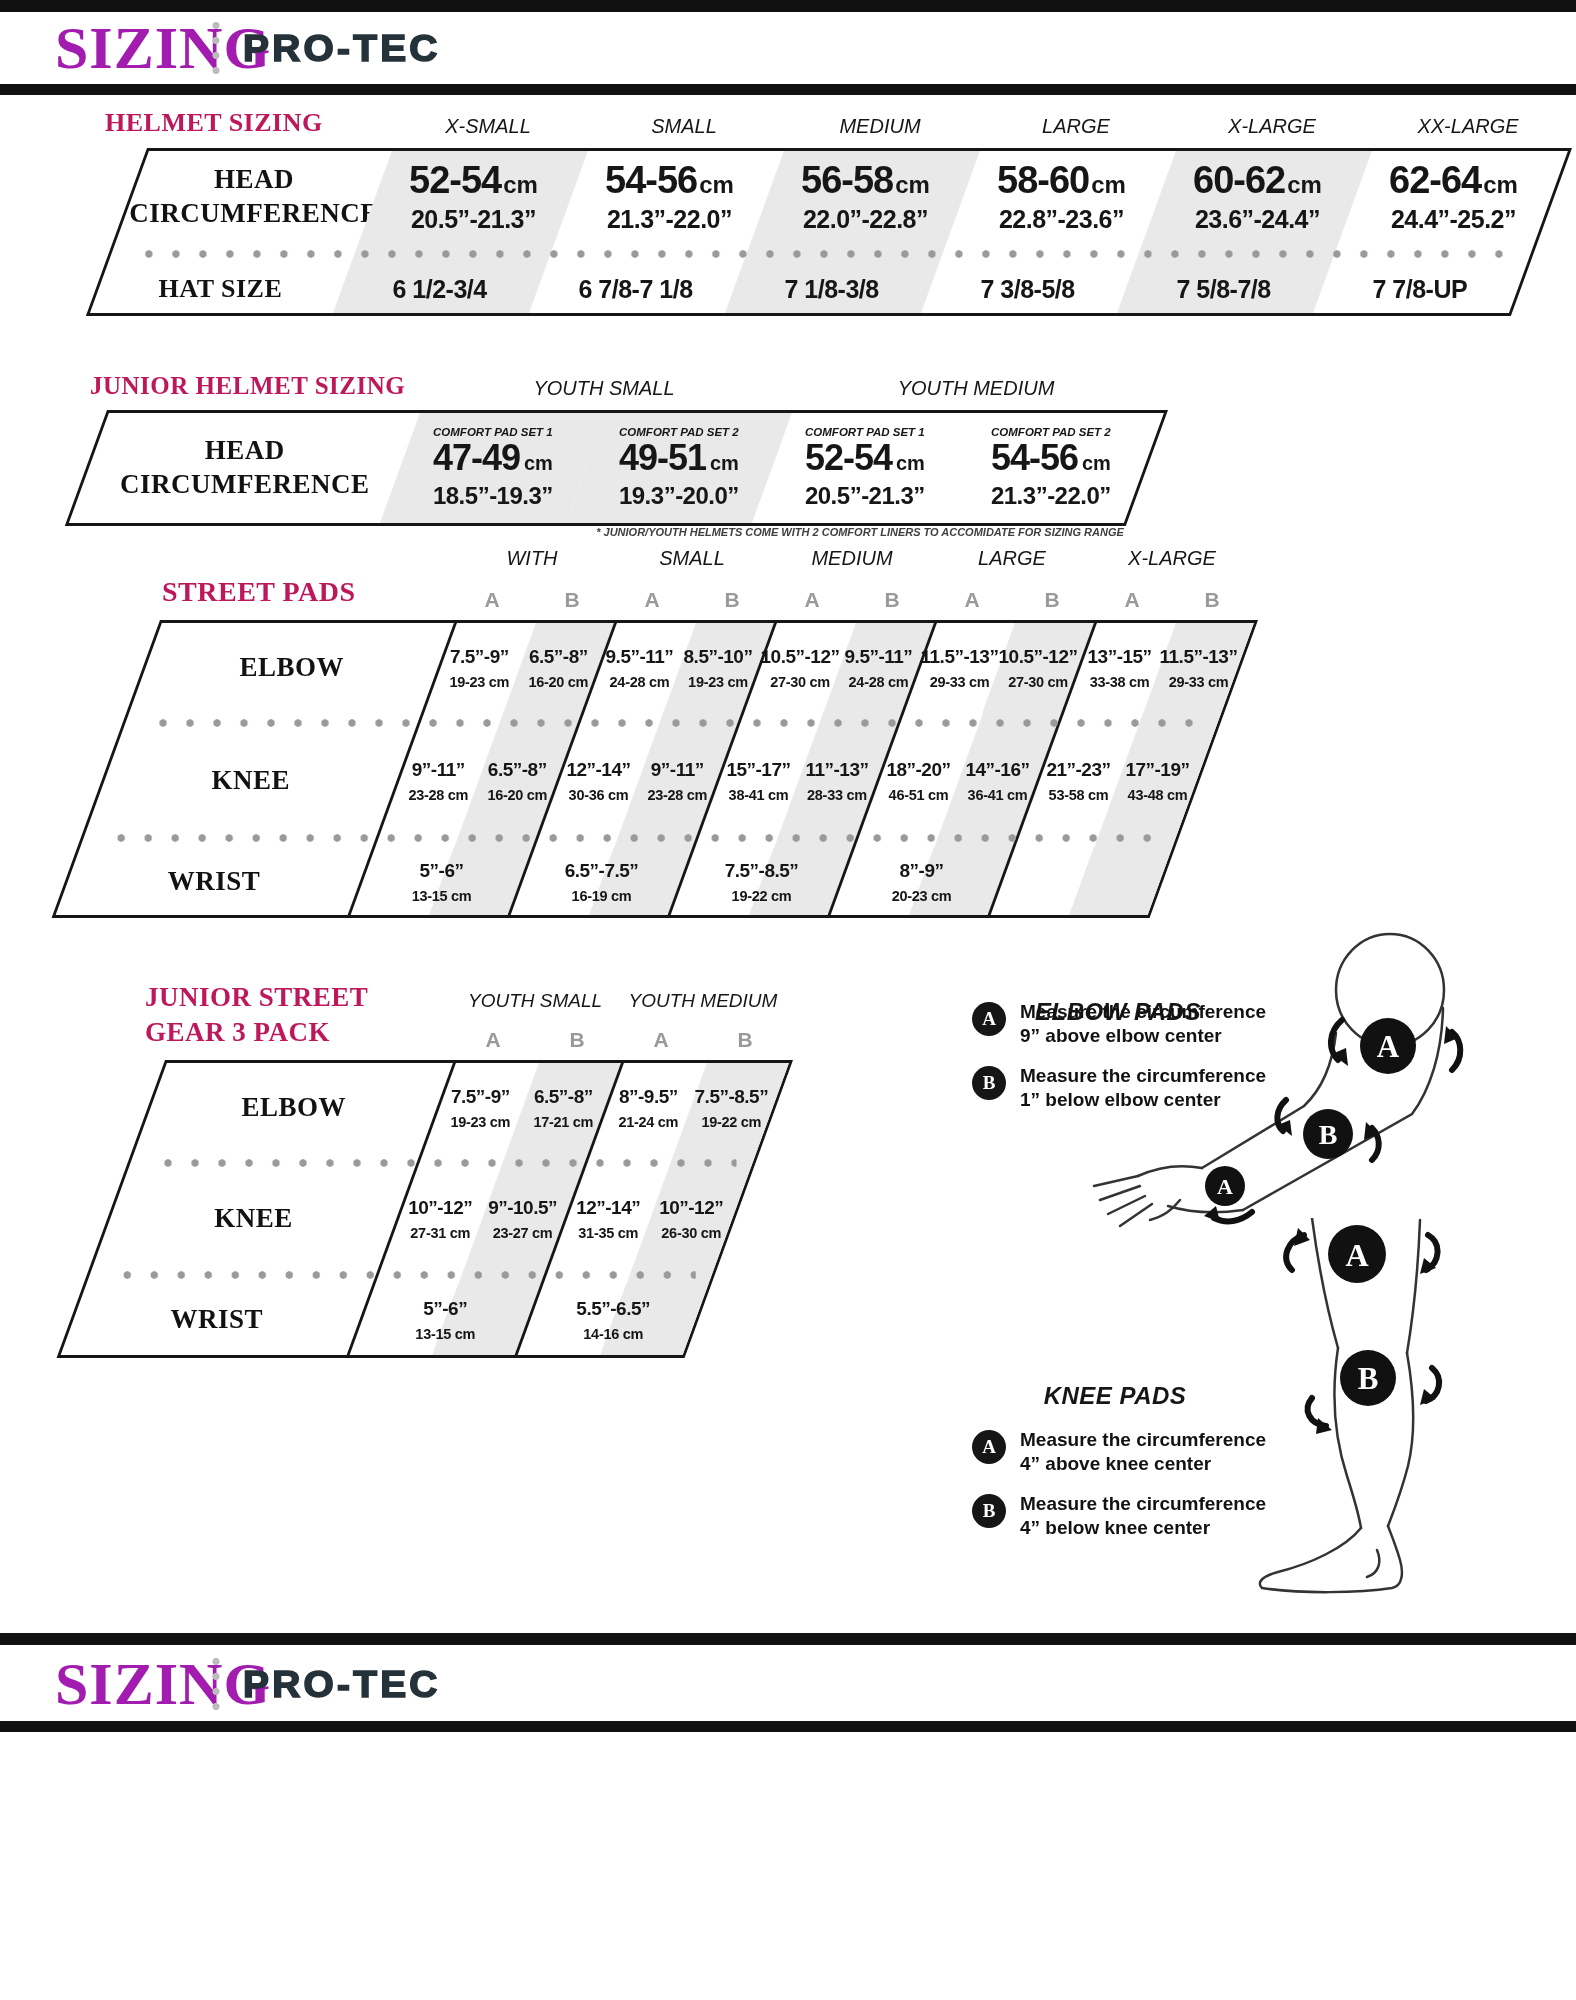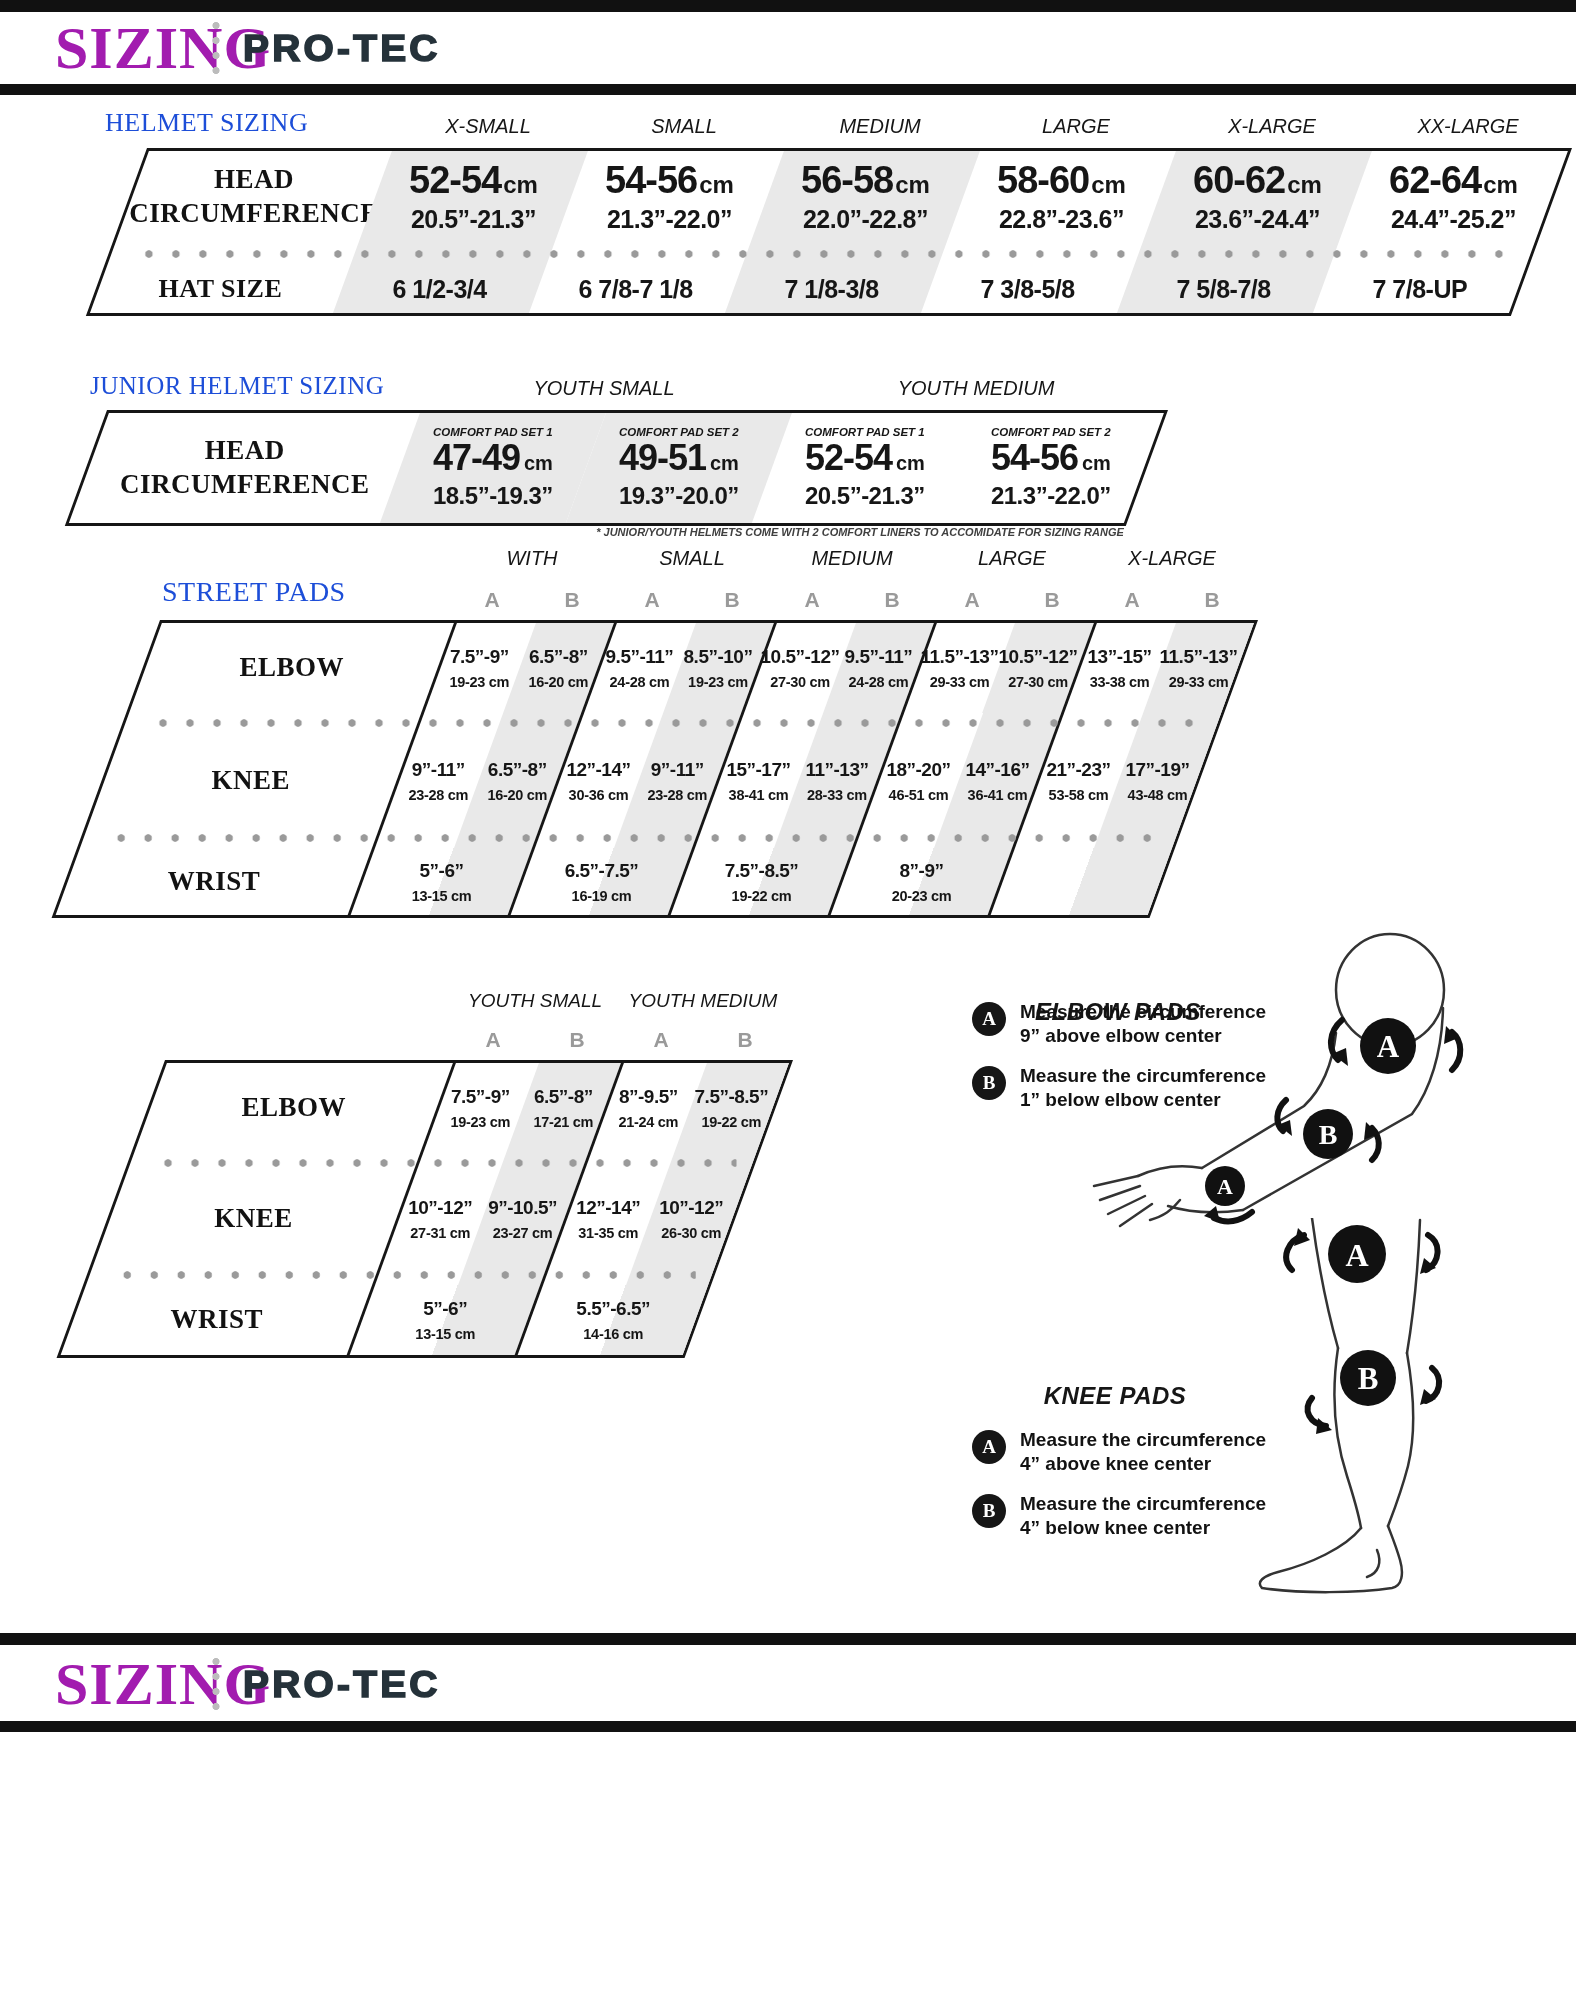--- a/index.html
+++ b/index.html
@@ -10,22 +10,22 @@
   .bar { position:absolute; left:0; right:0; background:#111; }
 
   .sizing-word { position:absolute; font-family:"Liberation Serif", serif; font-weight:bold;
                  font-size:60px; letter-spacing:1px; color:#a21caf; }
   .dot-divider { position:absolute; width:8px;
                  background-image: radial-gradient(circle, #bcbcbc 3.2px, transparent 3.9px);
                  background-size: 8px 15px; background-repeat: repeat-y; background-position:center top; }
   .protec { position:absolute; font-weight:bold; color:#25323a; font-size:36px; letter-spacing:3px;
             -webkit-text-stroke:1.6px #25323a; transform:scaleX(1.08); transform-origin:left center; }
 
-  .sec-title { position:absolute; font-family:"Liberation Serif", serif; font-weight:normal;
-               font-size:28px; letter-spacing:0.5px; color:#1d4ed8; white-space:nowrap; }
+  .sec-title { position:absolute; font-family:"Liberation Serif", serif; font-weight:bold;
+               font-size:28px; letter-spacing:0.5px; color:#be185d; white-space:nowrap; }
 
   .thead { position:absolute; display:grid; }
   .thead .sizecol { display:flex; align-items:flex-end; justify-content:center;
                     font-style:italic; font-weight:normal; font-size:20px; padding-bottom:6px; white-space:nowrap; }
   .ab-row { display:grid; grid-template-columns:1fr 1fr; }
   .ab { display:flex; align-items:flex-end; justify-content:center; color:#9a9a9a;
         font-weight:bold; font-size:21px; padding-bottom:8px; }
 
   .ptable { position:absolute; transform: skewX(-20deg); transform-origin: 0 0;
             border:3px solid #161616; background:#fff; }
@@ -489,20 +489,24 @@
       <div class="gcell-merged cell">
           <div class="unskew">
             <div class="pad-in">8”-9”</div>
             <div class="pad-cm">20-23 cm</div>
           </div>
         </div>
       <div class="gcell-merged cell"></div>
     </div>
   </div>
 
+  <div class="sec-title" style="left:145px;top:980px;font-size:27px;line-height:1.3;white-space:normal;width:260px;">
+    <div>JUNIOR STREET</div>
+    <div>GEAR 3 PACK</div>
+  </div>
   <div class="thead" style="left:165px;top:992px;grid-template-columns:286px repeat(2,168px);">
     <div></div>
     <div>
       <div class="sizecol" style="height:26px;font-size:19px;">YOUTH SMALL</div>
       <div class="ab-row" style="height:42px;">
           <div class="ab">A</div>
           <div class="ab">B</div>
         </div>
     </div>
     <div>

